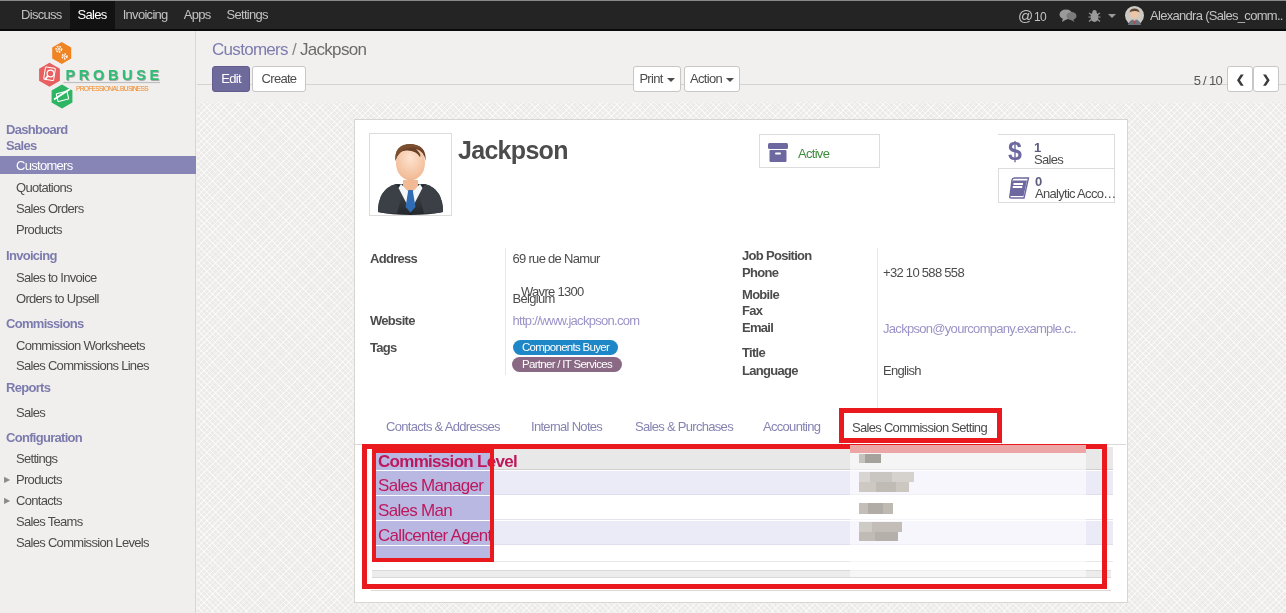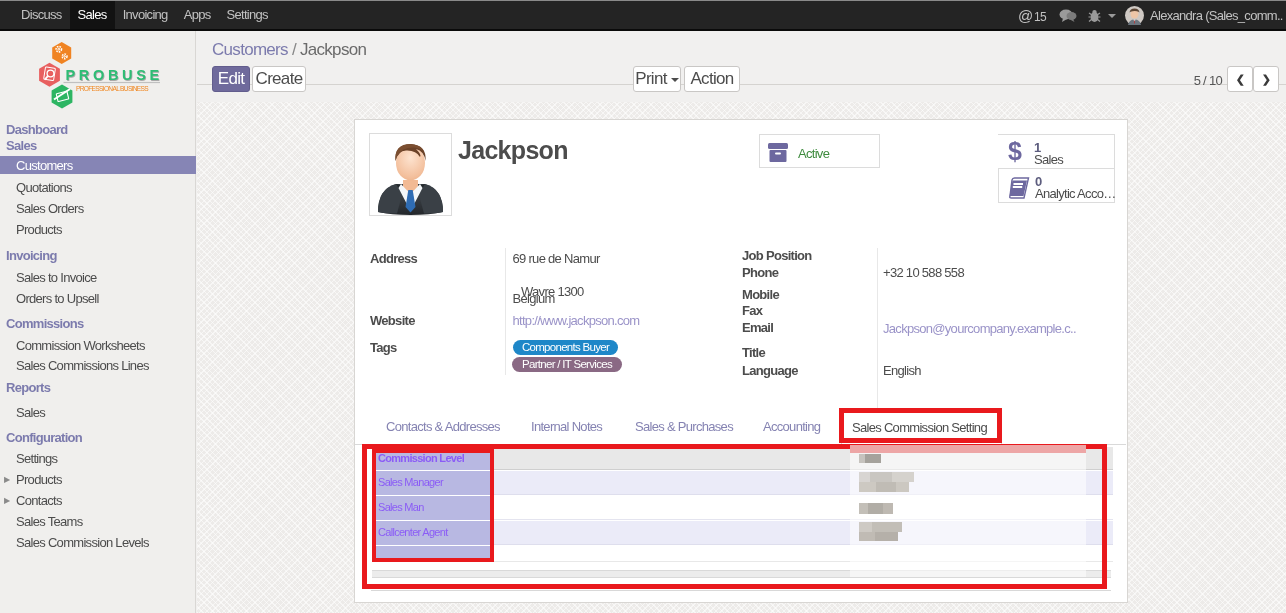--- a/index.html
+++ b/index.html
@@ -23,21 +23,21 @@
 #snav .it { position:absolute; left:16px; font-size:13px; color:#4c4c4c; white-space:nowrap; }
 #snav .sel { position:absolute; left:0; width:196px; height:18px; background:#8685b5; }
 #snav .sel span { position:absolute; left:16px; top:2px; color:#fff; font-size:13px; }
 #snav .car { position:absolute; left:4px; font-size:8px; color:#8a8a8a; }
 
 
 #cp { position:absolute; left:197px; top:31px; width:1089px; height:54px; background:#f1f0ef; border-bottom:1px solid #d5d3d0; }
 #crumb { position:absolute; left:15px; top:9px; font-size:17px; color:#888; }
 #crumb .lnk { color:#7c7bad; }
 #crumb .cur { color:#6b6b6b; }
-.btn { position:absolute; height:26px; font-size:17px; border-radius:3px; text-align:center; line-height:24px; }
+.btn { position:absolute; height:26px; font-size:13px; border-radius:3px; text-align:center; line-height:24px; }
 .btn-p { background:#6f6a9c; color:#fff; border:1px solid #625d8d; }
 .btn-w { background:#fff; color:#4c4c4c; border:1px solid #c9c7c5; }
 .caret { display:inline-block; width:0; height:0; border-left:4px solid transparent; border-right:4px solid transparent; border-top:4px solid #4c4c4c; vertical-align:middle; margin-left:4px; }
 #pager { position:absolute; right:64px; top:42px; font-size:13px; color:#555; }
 .pgbtn { position:absolute; top:6px; width:26px; height:26px; background:#fff; border:1px solid #c9c7c5; border-radius:3px; text-align:center; line-height:24px; font-weight:bold; color:#3a3a3a; font-size:11px; }
 
 
 #content { position:absolute; left:197px; top:102px; width:1089px; height:511px;
   background-color:#edebe9;
   background-image:
@@ -64,21 +64,21 @@
 
 .tab { position:absolute; top:299px; font-size:13px; color:#8583b2; white-space:nowrap; }
 #tabact { position:absolute; left:486px; top:291px; width:161px; height:34px; background:#fff; border:1px solid #d9d9d9; border-bottom:none; border-radius:2px 2px 0 0; }
 #tabact span { position:absolute; left:10px; top:8px; font-size:13px; color:#4c4c4c; white-space:nowrap; }
 #tabline { position:absolute; left:0px; top:324px; width:771px; height:1px; background:#d9d9d9; }
 
 
 #tbl { position:absolute; left:17px; top:327px; width:741px; }
 .trow { position:absolute; left:0; width:741px; }
 .purp { position:absolute; left:2.5px; width:117.5px; background:#b8b8e2; }
-.ct { position:absolute; left:6px; font-size:11px; color:#8b5cf6; white-space:nowrap; }
+.ct { position:absolute; left:6px; font-size:17px; color:#be185d; white-space:nowrap; }
 
 
 .red { position:absolute; border:4px solid #e9191d; z-index:5; }
 
 
 #pinkstrip { position:absolute; background:#eda6a6; z-index:6; }
 .blur { position:absolute; background:rgba(255,255,255,0.55); z-index:3; }
 .blob { position:absolute; z-index:4; }
 </style>
 </head>
@@ -87,21 +87,21 @@
 <div id="topbar">
   <div class="menu">
     <a>Discuss</a>
       <a class="sel">Sales</a>
       <a>Invoicing</a>
       <a>Apps</a>
       <a>Settings</a>
   </div>
   <div class="tright" style="left:0; width:1286px;">
     <span class="abs" style="font-size:15px; left:1018px; top:6px;">@</span>
-      <span class="abs" style="font-size:12px; left:1034px; top:9px;">15</span>
+      <span class="abs" style="font-size:12px; left:1034px; top:9px;">10</span>
     <svg class="abs" width="18" height="14" viewBox="0 0 18 14" style="left:1059px; top:8px;">
       <ellipse cx="7" cy="5.5" rx="6.5" ry="5" fill="#9a9a9a"></ellipse>
       <path d="M4 9 L3 13 L8 10 Z" fill="#9a9a9a"></path>
       <ellipse cx="12.5" cy="7" rx="5" ry="4" fill="#7b7b7b"></ellipse>
       <path d="M14 10 L15.5 13 L11 10.5 Z" fill="#7b7b7b"></path>
     </svg>
     <svg class="abs" width="13" height="14" viewBox="0 0 13 14" style="left:1088px; top:8px;">
       <ellipse cx="6.5" cy="8" rx="4" ry="5" fill="#9a9a9a"></ellipse>
       <ellipse cx="6.5" cy="3" rx="2.2" ry="2" fill="#9a9a9a"></ellipse>
       <path d="M1 4 L4 6 M12 4 L9 6 M0.5 8 L2.5 8 M12.5 8 L10.5 8 M1 12.5 L4 10 M12 12.5 L9 10" stroke="#9a9a9a" stroke-width="1.2" fill="none"></path>

